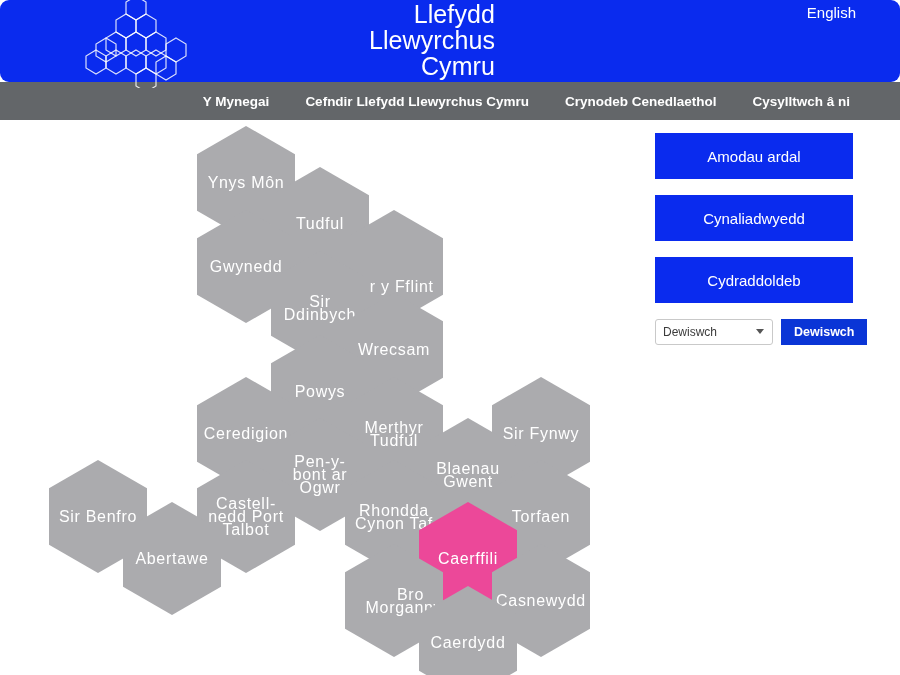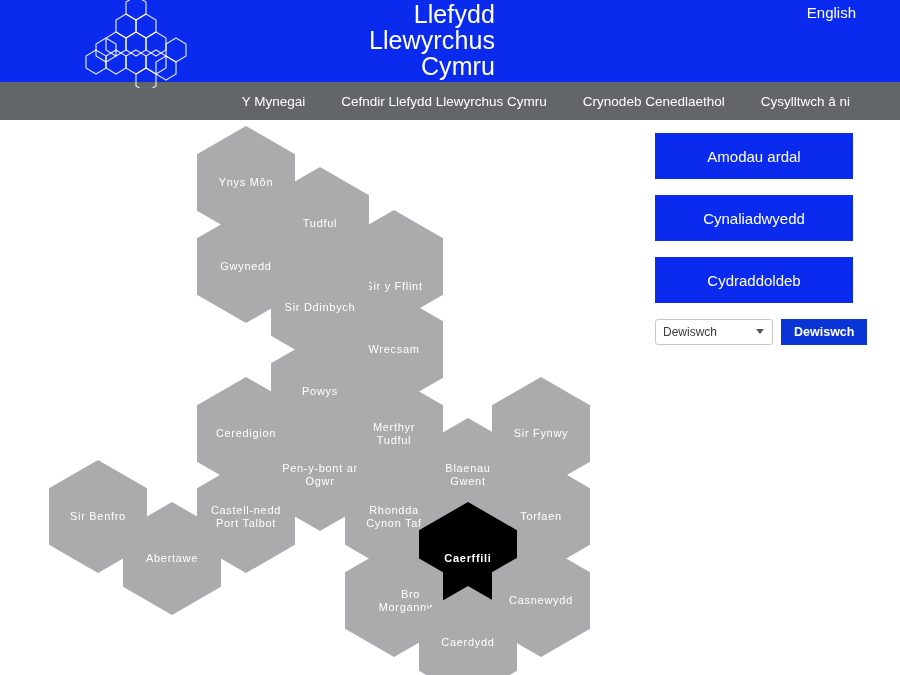--- a/index.html
+++ b/index.html
@@ -9,20 +9,21 @@
     overflow: hidden;
     background: #ffffff;
     font-family: "Liberation Sans", sans-serif;
   }
 
   
   .header {
     position: relative;
     width: 900px; height: 82px;
     background: #0A2BEE;
+    border-radius: 9px;
   }
   .logo-wrap {
     position: absolute;
     left: 78px; top: -4px;
     width: 130px; height: 92px;
   }
   .brand {
     position: absolute;
     left: 175px; top: 1px;
     width: 320px;
@@ -43,20 +44,21 @@
   }
 
   
   .navbar {
     width: 900px; height: 38px;
     background: #636669;
     display: flex;
     align-items: center;
     justify-content: flex-end;
     padding-right: 50px;
+    font-weight: bold;
   }
   .nav-item {
     color: #ffffff;
     font-size: 13.5px;
     margin-left: 36px;
     text-decoration: none;
     white-space: nowrap;
     cursor: pointer;
   }
 
@@ -80,21 +82,21 @@
     background: #ABABAE;
     -webkit-clip-path: polygon(50% 0%, 100% 25%, 100% 75%, 50% 100%, 0% 75%, 0% 25%);
     clip-path: polygon(50% 0%, 100% 25%, 100% 75%, 50% 100%, 0% 75%, 0% 25%);
     display: flex;
     align-items: center;
     justify-content: center;
     cursor: pointer;
   }
   .hex-label {
     color: #ffffff;
-    font-size: 11px;
+    font-size: 16px;
     letter-spacing: 0.7px;
     text-align: center;
     line-height: 13px;
     padding: 0 9px;
     pointer-events: none;
   }
 
   
   .panel {
     position: absolute;
@@ -243,21 +245,21 @@
       </div>
       <div class="hex" style="left: 345px; top: 340px; background: rgb(171, 171, 174);">
         <span class="hex-label" style="color: rgb(255, 255, 255);">Rhondda Cynon Taf</span>
       </div>
       <div class="hex" style="left: 123px; top: 382px; background: rgb(171, 171, 174);">
         <span class="hex-label" style="color: rgb(255, 255, 255);">Abertawe</span>
       </div>
       <div class="hex" style="left: 492px; top: 340px; background: rgb(171, 171, 174);">
         <span class="hex-label" style="color: rgb(255, 255, 255);">Torfaen</span>
       </div>
-      <div class="hex" style="left: 419px; top: 382px; background: #000000; font-weight: bold;">
+      <div class="hex" style="left: 419px; top: 382px; background: #ec4899;">
         <span class="hex-label" style="color: rgb(255, 255, 255);">Caerffili</span>
       </div>
       <div class="hex" style="left: 345px; top: 424px; background: rgb(171, 171, 174);">
         <span class="hex-label" style="color: rgb(255, 255, 255); padding-left: 42px;">Bro Morgannwg</span>
       </div>
       <div class="hex" style="left: 492px; top: 424px; background: rgb(171, 171, 174);">
         <span class="hex-label" style="color: rgb(255, 255, 255);">Casnewydd</span>
       </div>
       <div class="hex" style="left: 419px; top: 466px; background: rgb(171, 171, 174);">
         <span class="hex-label" style="color: rgb(255, 255, 255);">Caerdydd</span>

